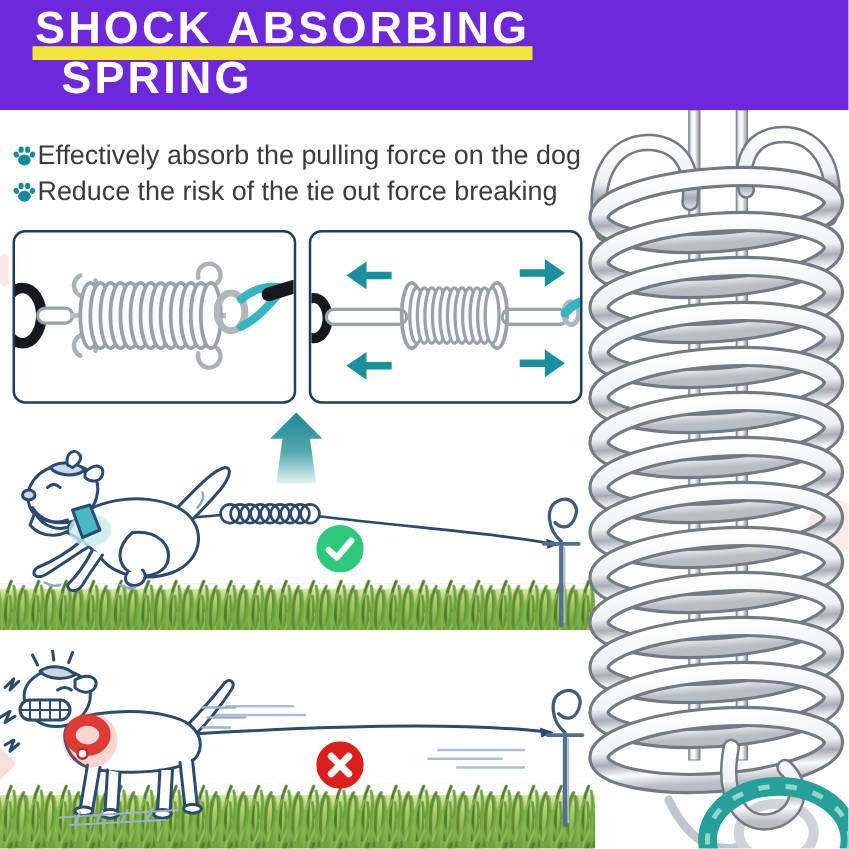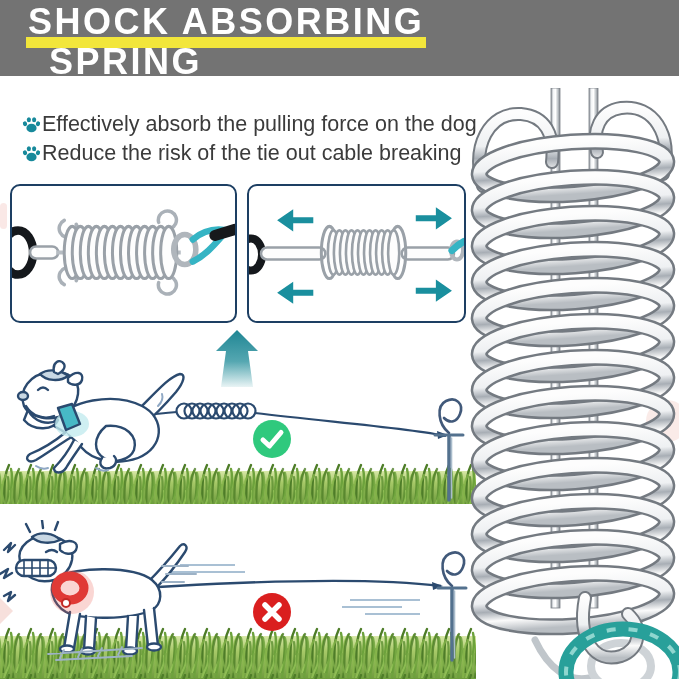--- a/index.html
+++ b/index.html
@@ -1,29 +1,29 @@
 <!DOCTYPE html>
 <html><head>
 <meta charset="utf-8">
 <style>
   html,body{margin:0;padding:0;background:#ffffff;}
   #canvas{position:relative;width:679px;height:679px;background:#ffffff;overflow:hidden;
           font-family:"Liberation Sans",sans-serif;}
   .abs{position:absolute;}
 
   
-  #banner{left:0;top:0;width:679px;height:76px;background:#737373;}
+  #banner{left:0;top:0;width:679px;height:88px;background:#6d28d9;}
   #banner .hl{position:absolute;left:26px;top:37px;width:400px;height:11px;background:#F2E63B;}
   #banner .t1{position:absolute;left:28px;top:3px;font-size:36px;line-height:38px;font-weight:bold;
               color:#ffffff;letter-spacing:2.5px;white-space:nowrap;}
   #banner .t2{position:absolute;left:28px;top:43px;font-size:36px;line-height:38px;font-weight:bold;
               color:#ffffff;letter-spacing:2.5px;white-space:nowrap;margin-left:21px;}
 
   
-  #features{left:21px;top:110px;width:470px;}
+  #features{left:9px;top:110px;width:470px;}
   .feat-row{display:flex;align-items:flex-start;height:29px;}
   .feat-row .paw{flex:0 0 21px;margin-top:6px;}
   .feat-row .txt{font-size:21.5px;line-height:28px;color:#3b3b3b;white-space:nowrap;}
 
   
   .panel{background:#ffffff;border:2.5px solid #1d3f63;border-radius:10px;box-sizing:border-box;overflow:hidden;}
   #panelA{left:10px;top:184px;width:227px;height:139px;}
   #panelB{left:247px;top:184px;width:219px;height:139px;}
   .panel svg{display:block;width:100%;height:100%;}
 
@@ -112,21 +112,21 @@
     <div class="feat-row">
       <svg class="paw" width="19" height="17" viewBox="0 0 24 22">
         <g fill="#17899B">
           <ellipse cx="12" cy="15.5" rx="6.6" ry="5.6"></ellipse>
           <ellipse cx="3.6" cy="10" rx="2.7" ry="3.2" transform="rotate(-20 3.6 10)"></ellipse>
           <ellipse cx="8.6" cy="4.8" rx="2.7" ry="3.3"></ellipse>
           <ellipse cx="15.4" cy="4.8" rx="2.7" ry="3.3"></ellipse>
           <ellipse cx="20.4" cy="10" rx="2.7" ry="3.2" transform="rotate(20 20.4 10)"></ellipse>
         </g>
       </svg>
-      <span class="txt">Reduce the risk of the tie out cable breaking</span>
+      <span class="txt">Reduce the risk of the tie out force breaking</span>
     </div>
   </div>
 
   <div id="panelA" class="abs panel">
     <svg viewBox="0 0 222 134">
       <ellipse cx="6" cy="66" rx="15" ry="22" fill="none" stroke="#15181c" stroke-width="8.5"></ellipse>
       <rect x="18" y="60" width="28" height="12" rx="6" fill="#fdfdfd" stroke="#9aa1a8" stroke-width="2.5"></rect>
       <line x1="44" y1="66" x2="168" y2="66" stroke="#b7bdc3" stroke-width="4"></line>
       <path d="M52,34 a9,9 0 1 0 12,4 M52,98 a9,9 0 1 1 12,-4 M146,36 a9,9 0 1 1 12,6 M146,96 a9,9 0 1 0 12,-6" fill="none" stroke="#aab1b8" stroke-width="3.5" stroke-linecap="round"></path>
       <g>

